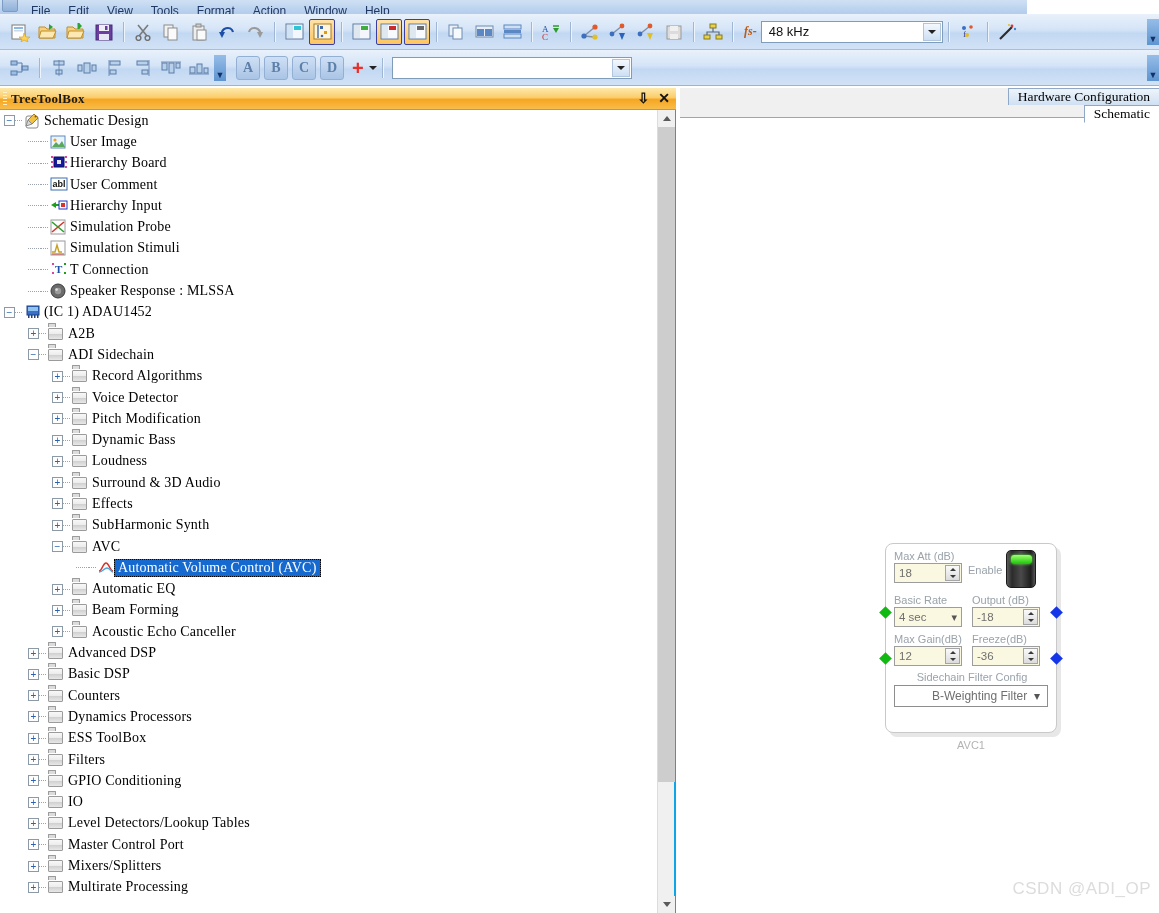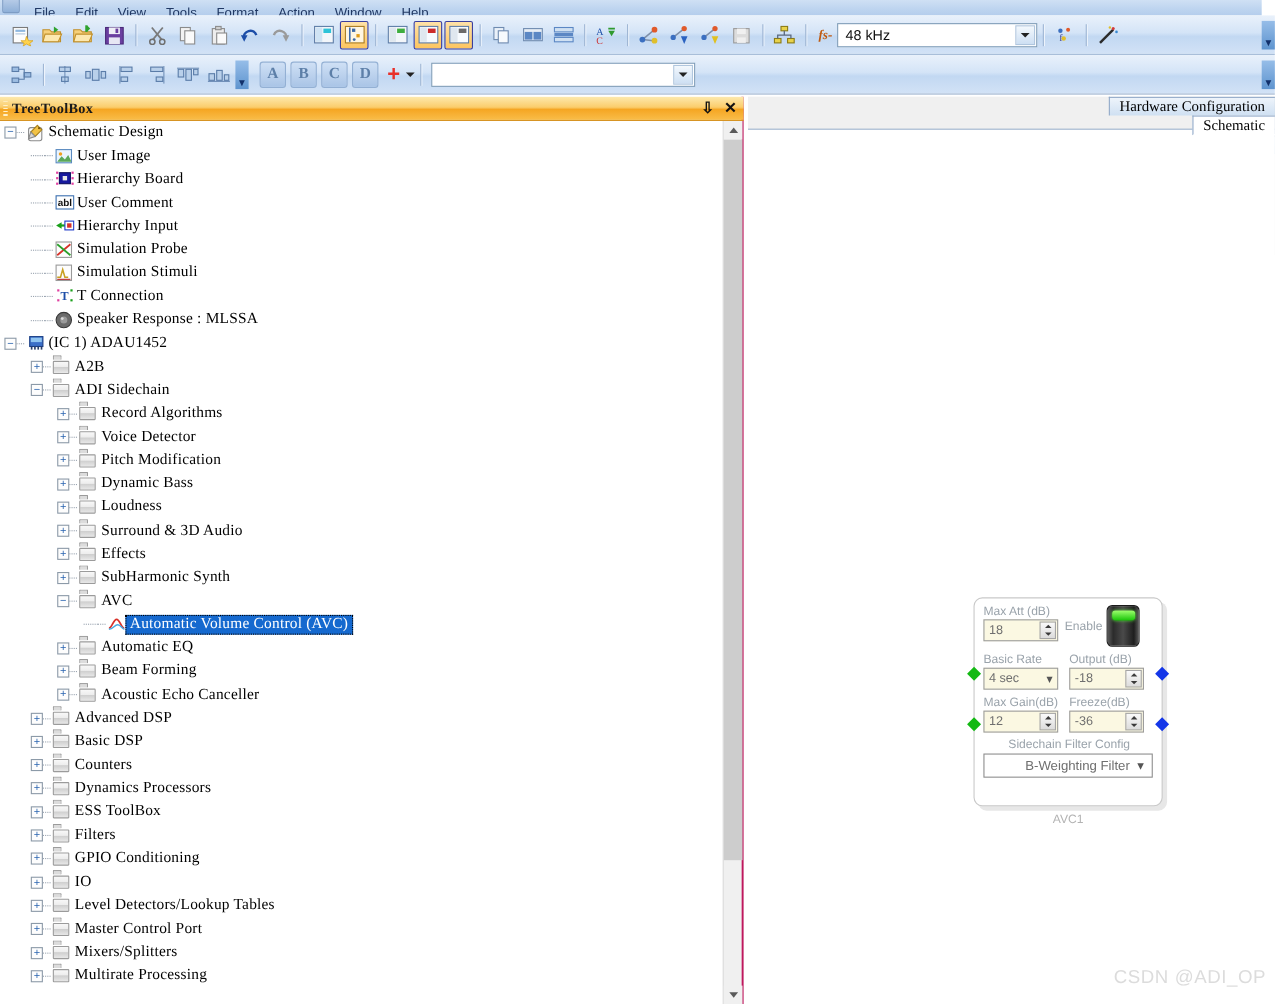--- a/index.html
+++ b/index.html
@@ -7,21 +7,21 @@
   body {
     width:1159px; height:913px;
     font-family:"Liberation Sans", sans-serif;
     background:#ffffff;
     overflow:hidden;
     position:relative;
   }
 
   
   #menubar {
-    position:absolute; left:0; top:0; width:1147px; height:14px;
+    position:absolute; left:0; top:0; width:1027px; height:14px;
     background:linear-gradient(to bottom,#cfe0f4 0%,#bdd4ef 60%,#b4cdec 100%);
     display:flex; align-items:flex-end; overflow:hidden;
   }
   #menubar .sysicon {
     width:16px; height:14px; margin-left:2px; margin-right:4px;
     background:linear-gradient(to bottom,#b9cde8,#8fb0d8);
     border:1px solid #7d9cc4; border-radius:2px;
     position:relative; top:-2px;
   }
   #menubar .mi {
@@ -97,21 +97,21 @@
     background:linear-gradient(to bottom,#96bde8,#5e94cf);
     display:flex;align-items:flex-end;justify-content:center;padding-bottom:2px;
   }
   .overflow-chev .ic { color:#12306b; font-size:9px; line-height:8px; }
   .plus-red { font-size:20px;color:#e8302a;font-weight:bold;line-height:16px;
               font-family:"Liberation Sans", sans-serif; }
 
   
   #treepanel {
     position:absolute; left:0; top:88px; width:676px; height:825px;
-    background:#ffffff; border-right:2px solid #be185d;
+    background:#ffffff; border-right:2px solid #0ea5e9;
   }
   #tree-header {
     height:22px; width:676px;
     background:linear-gradient(to bottom,#fde9ad 0%,#fbcd6b 45%,#f5a623 55%,#f9bd49 100%);
     border-bottom:1px solid #d79423;
     display:flex; align-items:center; position:relative;
   }
   #tree-header .grip {
     width:4px;height:14px;margin-left:3px;margin-right:4px;
     background:

